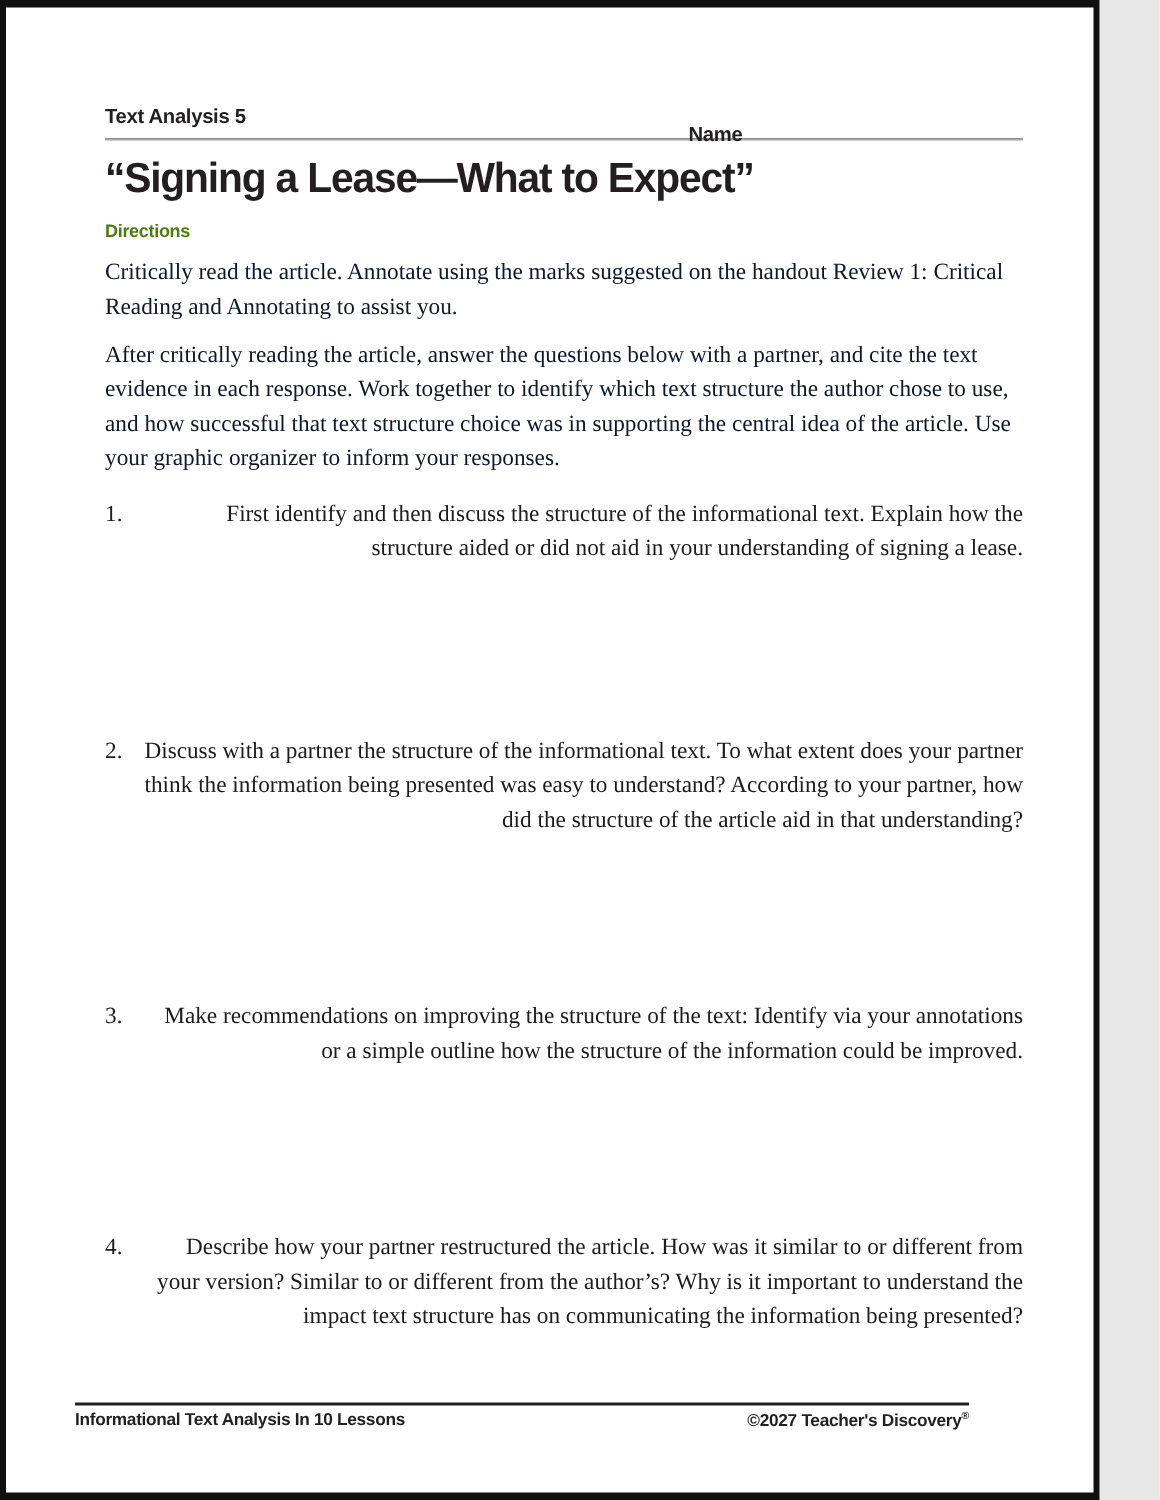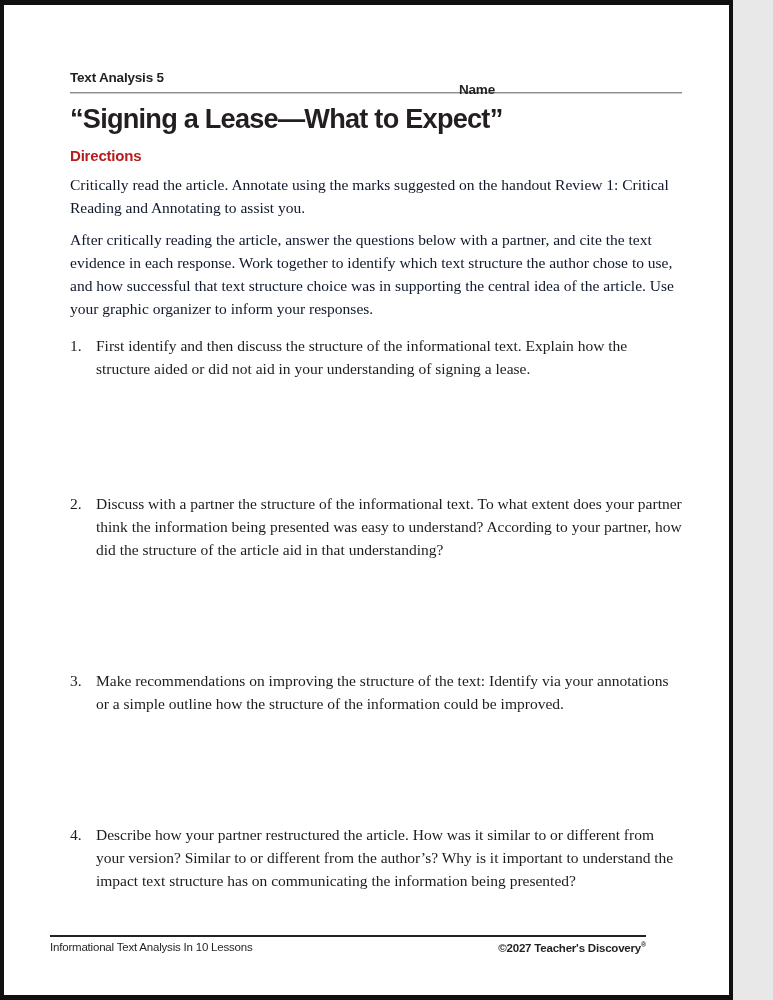--- a/index.html
+++ b/index.html
@@ -49,40 +49,40 @@
     letter-spacing: -0.8px;
     color: #231f20;
     transform: scaleX(0.97);
     transform-origin: left;
     white-space: nowrap;
   }
   .directions-head {
     margin-top: 12px;
     font-family: "Liberation Sans", sans-serif;
     font-weight: 700;
-    font-size: 15px;
+    font-size: 12px;
     letter-spacing: -0.2px;
-    color: #b91c1c;
+    color: #4d7c0f;
   }
   .body-para {
     margin-top: 9px;
     font-size: 15.5px;
     line-height: 23px;
     color: #0f172a;
   }
   
   .questions { margin-top: 14px; }
   .question {
     display: flex;
     font-size: 15.5px;
     line-height: 23px;
     color: #1c1c1c;
   }
   .q-num { width: 26px; flex: 0 0 26px; }
-  .q-text { width: 586px; }
+  .q-text { width: 586px; text-align: right; }
   .answer-space-1 { height: 112px; }
   .answer-space-2 { height: 108px; }
   .answer-space-3 { height: 108px; }
   
   .footer {
     position: absolute;
     left: 42px;
     right: 83px;
     bottom: 20px;
     height: 50px;
@@ -93,21 +93,21 @@
     left: 4px;
     right: 0;
     height: 2px;
     background: #222;
   }
   .footer-left {
     position: absolute;
     left: 4px;
     top: 16px;
     font-family: "Liberation Sans", sans-serif;
-    font-weight: 400;
+    font-weight: 700;
     font-size: 11.5px;
     letter-spacing: -0.2px;
     color: #231f20;
   }
   .footer-right {
     position: absolute;
     right: 0;
     top: 16px;
     font-family: "Liberation Sans", sans-serif;
     font-weight: 700;

